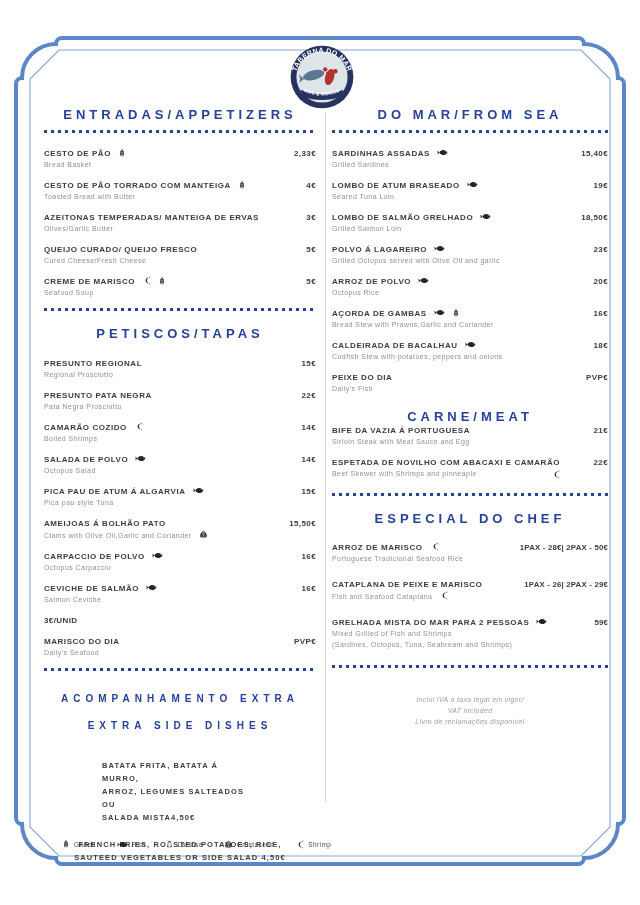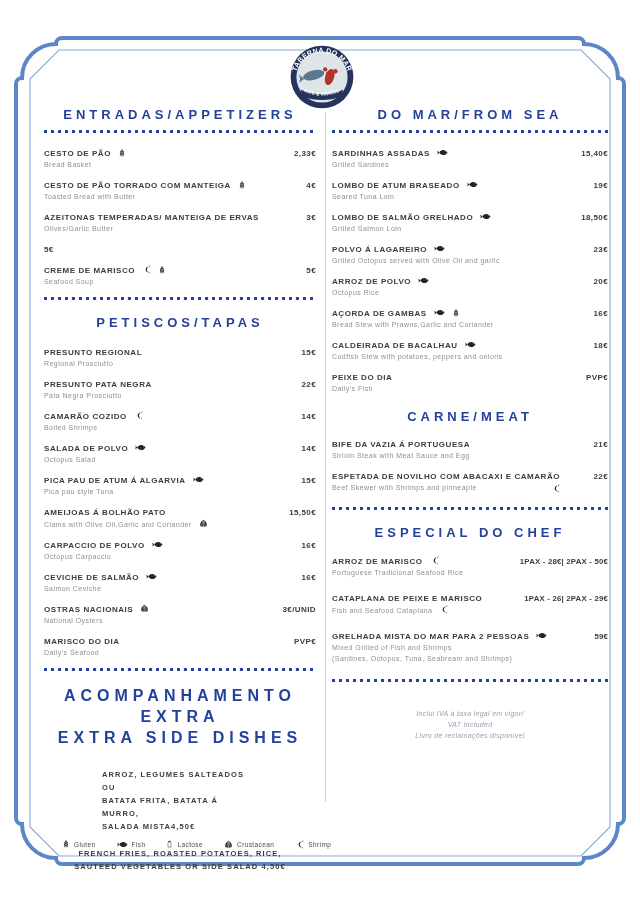--- a/index.html
+++ b/index.html
@@ -14,21 +14,21 @@
   .logo { position:absolute; left:290px; top:45px; width:64px; height:64px; }
 
   
   .col { position:absolute; top:106px; }
   .col-left  { left:44px;  width:272px; }
   .col-right { left:332px; width:276px; }
   .divider { position:absolute; left:325px; top:112px; width:1px; height:690px; background:#d3d5d8; }
 
   .sec-title { text-align:center; color:#24419c; font-weight:bold; font-size:13px;
                letter-spacing:4px; line-height:17px; }
-  .sec-title.big { font-size:16px; letter-spacing:5px; line-height:21px; }
+  .sec-title.big { font-size:10px; letter-spacing:5px; line-height:27px; }
   .dots { height:3px; margin:7px 0 15px 0;
           background:repeating-linear-gradient(90deg,#2443a0 0 2.6px,transparent 2.6px 7px); }
   .dots.tight { margin:9px 0 14px 0; }
   .gap-top { margin-top:14px; }
 
   .item { display:flex; justify-content:space-between; align-items:flex-start; margin-bottom:10px; }
   .item-l { padding-right:6px; min-width:0; }
   .nm { font-size:8px; font-weight:bold; color:#3c3c3c; letter-spacing:.55px;
         line-height:11px; white-space:nowrap; }
   .ds { font-size:7px; color:#8f8f8f; letter-spacing:.45px; line-height:10px; margin-top:1px; }
@@ -156,20 +156,24 @@
           <div class="pr">4€</div>
         </div>
         <div class="item">
           <div class="item-l">
             <div class="nm">AZEITONAS TEMPERADAS/ MANTEIGA DE ERVAS</div>
             <div class="ds">Olives/Garlic Butter</div>
           </div>
           <div class="pr">3€</div>
         </div>
         <div class="item">
+          <div class="item-l">
+            <div class="nm">QUEIJO CURADO/ QUEIJO FRESCO</div>
+            <div class="ds">Cured Cheese/Fresh Cheese</div>
+          </div>
           <div class="pr">5€</div>
         </div>
         <div class="item">
           <div class="item-l">
             <div class="nm">CREME DE MARISCO<svg class="ic ic-shrimp">
                 <use href="#ic-shrimp"></use>
               </svg><svg class="ic ic-gluten">
                 <use href="#ic-gluten"></use>
               </svg></div>
             <div class="ds">Seafood Soup</div>
@@ -243,44 +247,38 @@
         <div class="item">
           <div class="item-l">
             <div class="nm">CEVICHE DE SALMÃO<svg class="ic ic-fish">
                 <use href="#ic-fish"></use>
               </svg></div>
             <div class="ds">Salmon Ceviche</div>
           </div>
           <div class="pr">16€</div>
         </div>
         <div class="item">
-          <div class="item-l">
-            <div class="nm">OSTRAS NACIONAIS<svg class="ic ic-shell">
-                <use href="#ic-shell"></use>
-              </svg></div>
-            <div class="ds">National Oysters</div>
-          </div>
           <div class="pr">3€/UNID</div>
         </div>
         <div class="item">
           <div class="item-l">
             <div class="nm">MARISCO DO DIA</div>
             <div class="ds">Daily's Seafood</div>
           </div>
           <div class="pr">PVP€</div>
         </div>
       </div>
 
     <div class="dots tight"></div>
     <div class="sec-title big">ACOMPANHAMENTO EXTRA</div>
     <div class="sec-title big">EXTRA SIDE DISHES</div>
 
     <div class="extras-pt">
+      <div>BATATA FRITA, BATATA Á MURRO,</div>
       <div>ARROZ, LEGUMES SALTEADOS OU</div>
-      <div>BATATA FRITA, BATATA Á MURRO,</div>
       <div class="row3">
         <span>SALADA MISTA</span>
         <span>4,50€</span>
       </div>
     </div>
     <div class="extras-en">
       <div>FRENCH FRIES, ROASTED POTATOES, RICE,</div>
       <div>SAUTEED VEGETABLES OR SIDE SALAD 4,50€</div>
     </div>
   </div>
@@ -356,21 +354,21 @@
         </div>
         <div class="item">
           <div class="item-l">
             <div class="nm">PEIXE DO DIA</div>
             <div class="ds">Daily's Fish</div>
           </div>
           <div class="pr">PVP€</div>
         </div>
       </div>
 
-    <div class="sec-title gap-top" style="margin-bottom:14px">CARNE/MEAT</div>
+    <div class="sec-title gap-top" style="">CARNE/MEAT</div>
     <div>
         <div class="item">
           <div class="item-l">
             <div class="nm">BIFE DA VAZIA Á PORTUGUESA</div>
             <div class="ds">Sirloin Steak with Meat Sauce and Egg</div>
           </div>
           <div class="pr">21€</div>
         </div>
         <div class="item">
           <div class="item-l">

